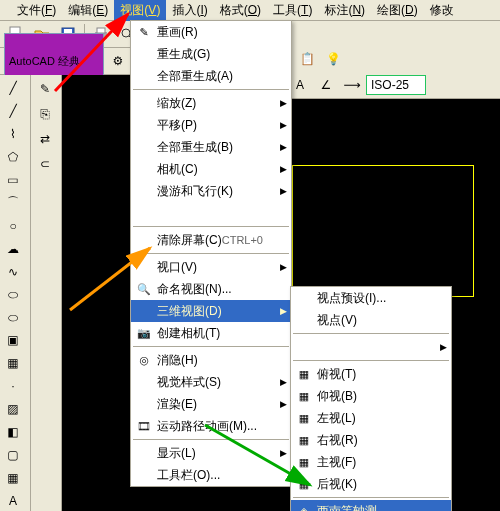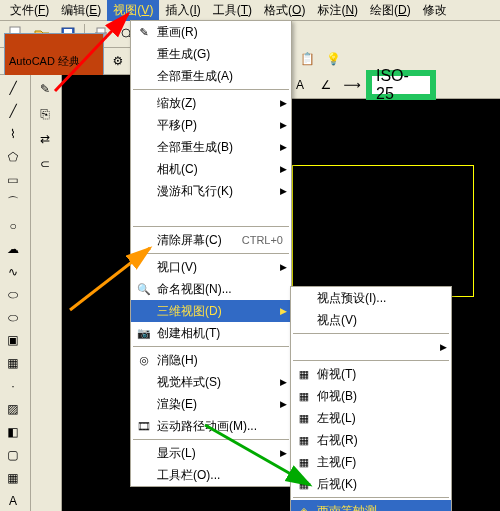--- a/index.html
+++ b/index.html
@@ -1,52 +1,52 @@
 <!DOCTYPE html>
 <html><head>
 <meta charset="utf-8">
 <style>
   body{margin:0;font-family:"Microsoft YaHei","SimSun",sans-serif;font-size:12px;background:#ece9d8;overflow:hidden;width:500px;height:511px;position:relative}
-  .menubar{display:flex;background:#ece9d8;border-bottom:1px solid #aca899;height:20px;align-items:center;padding:0 4px}
+  .menubar{display:flex;background:#ece9d8;border-bottom:1px solid #aca899;height:20px;align-items:center;padding:0 11px}
   .menu-item{padding:2px 6px;cursor:default}
   .menu-item.active{background:#316ac5;color:#fde047}
   .toolbar{display:flex;align-items:center;background:#ece9d8;border-bottom:1px solid #aca899;height:26px;padding:0 4px;gap:2px}
   .tb-btn{width:22px;height:22px;border:1px solid #ece9d8;display:flex;align-items:center;justify-content:center}
   .sep{width:1px;height:20px;background:#aca899;margin:0 2px}
-  .workspace-sel{border:1px solid #7f9db9;background:#c2410c;padding:19px 4px;font-size:11px;width:90px;height:16px;display:flex;align-items:center}
-  .combo{border:6px solid #22c55e;background:#fff;padding:1px 4px;font-size:16px;width:50px;height:16px;display:flex;align-items:center}
+  .workspace-sel{border:1px solid #7f9db9;background:#a21caf;padding:19px 4px;font-size:11px;width:90px;height:16px;display:flex;align-items:center}
+  .combo{border:1px solid #22c55e;background:#fff;padding:1px 4px;font-size:12px;width:50px;height:16px;display:flex;align-items:center}
   .main{display:flex;height:calc(100% - 72px)}
   .left-tb{width:26px;background:#ece9d8;border-right:1px solid #aca899;display:flex;flex-direction:column;padding:2px;gap:1px}
   .left-tb .tb-btn{width:20px;height:20px}
   .left-tb2{width:26px;background:#ece9d8;border-right:1px solid #aca899;display:flex;flex-direction:column;padding:2px;gap:1px}
   .canvas{flex:1;background:#000;position:relative}
   .rect-yellow{position:absolute;border:1px solid #ff0;}
   .dropdown{position:absolute;background:#fff;border:1px solid #aca899;box-shadow:2px 2px 4px rgba(0,0,0,.3);min-width:160px;z-index:100}
   .dd-item{display:flex;align-items:center;padding:3px 20px 3px 4px;cursor:default;position:relative;height:16px}
-  .dd-item.highlighted{background:#316ac5;color:#fde047}
+  .dd-item.highlighted{background:#316ac5;color:#fef9c3}
   .dd-icon{width:18px;height:16px;margin-right:4px;display:flex;align-items:center;justify-content:center;font-size:11px}
   .dd-sep{height:1px;background:#aca899;margin:2px 2px}
   .dd-arrow{position:absolute;right:4px;font-size:9px}
-  .dd-shortcut{position:absolute;right:8px;font-size:11px;color:#666}
+  .dd-shortcut{position:absolute;right:28px;font-size:11px;color:#666}
   .u{text-decoration:underline}
   .arrow-red{position:absolute;z-index:200;pointer-events:none}
   .arrow-orange{position:absolute;z-index:200;pointer-events:none}
   .arrow-green{position:absolute;z-index:200;pointer-events:none}
   svg{display:block}
 </style>
 </head>
 <body>
 
 <div class="menubar">
   <div class="menu-item"><span>文件</span>(<span class="u">F</span>)</div>
   <div class="menu-item"><span>编辑</span>(<span class="u">E</span>)</div>
   <div class="menu-item active"><span>视图</span>(<span class="u">V</span>)</div>
   <div class="menu-item"><span>插入</span>(<span class="u">I</span>)</div>
+  <div class="menu-item"><span>格式</span>(<span class="u">O</span>)</div>
   <div class="menu-item"><span>工具</span>(<span class="u">T</span>)</div>
-  <div class="menu-item"><span>格式</span>(<span class="u">O</span>)</div>
   <div class="menu-item"><span>标注</span>(<span class="u">N</span>)</div>
   <div class="menu-item"><span>绘图</span>(<span class="u">D</span>)</div>
   <div class="menu-item"><span>修改</span></div>
 </div>
 
 <div class="toolbar">
   <div class="tb-btn">
       <svg width="16" height="16">
         <rect x="2" y="1" width="10" height="14" fill="#fff" stroke="#888"></rect>
       </svg>

